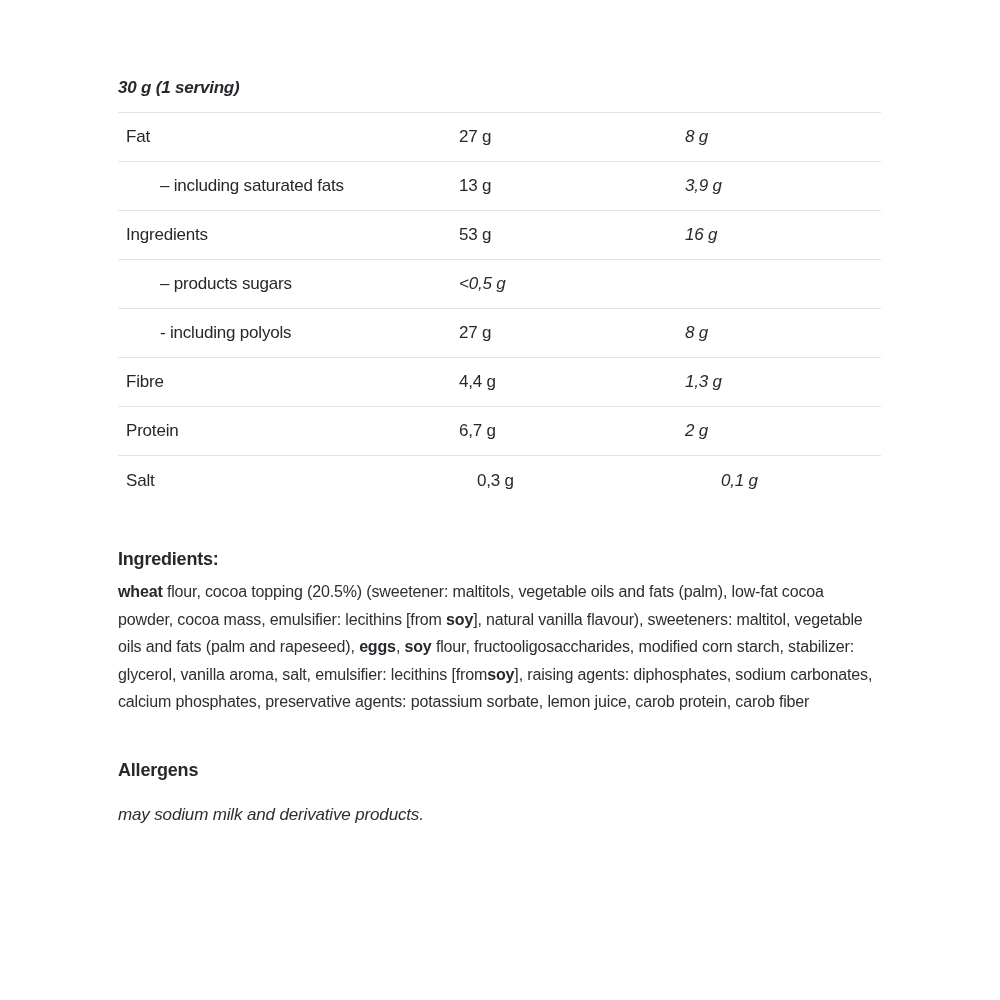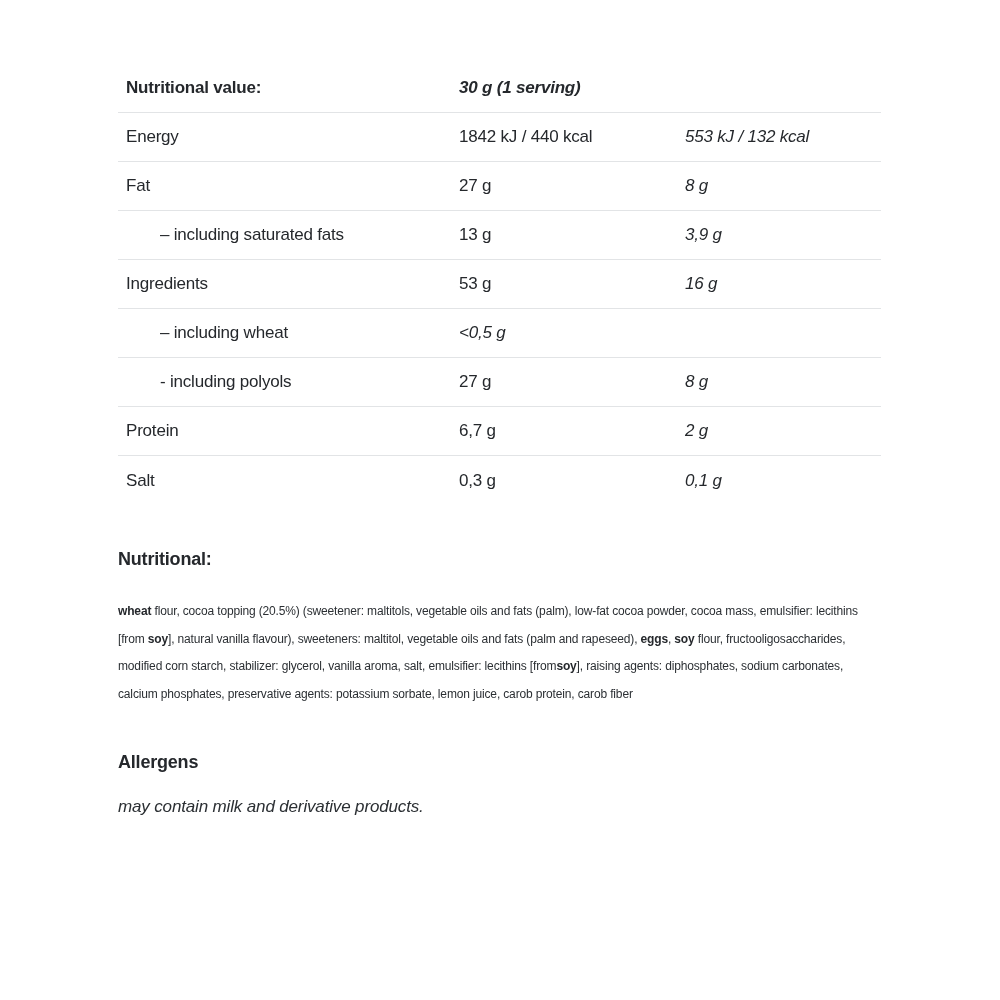--- a/index.html
+++ b/index.html
@@ -26,36 +26,36 @@
   .ntable { width: 100%; }
   .nrow {
     display: flex;
     align-items: center;
     height: 49px;
     border-bottom: 1px solid #e2e4e6;
     font-size: 17px;
     letter-spacing: -0.2px;
   }
   .nrow.header { font-weight: bold; }
-  .nrow.last { border-bottom: none; }
+  .nrow.last { border-bottom: none; gap: 18px; }
   .c1 { flex: 0 0 341px; padding-left: 8px; }
   .c1.indent { padding-left: 42px; }
   .c2 { flex: 0 0 226px; }
   .c3 { flex: 1 1 auto; font-style: italic; }
   
   .section-heading {
     font-size: 18px;
     font-weight: bold;
     letter-spacing: -0.2px;
     margin-top: 44px;
     margin-bottom: 0;
   }
   .body-text {
-    margin-top: 28px;
-    font-size: 12px;
+    margin-top: 8px;
+    font-size: 16px;
     line-height: 27.5px;
     letter-spacing: -0.15px;
     color: #2b2f33;
   }
   .body-text b { color: #25282c; }
   .allergens-note {
     margin-top: 24px;
     font-size: 17px;
     font-style: italic;
     letter-spacing: -0.15px;
@@ -63,66 +63,65 @@
   }
 </style>
 </head>
 <body>
 
 <div class="page">
   <div class="content">
 
     <div class="ntable">
       <div class="nrow header">
-        <div class="c1">Nutritional value:</div>
         <div class="c3">30 g (1 serving)</div>
       </div>
       <div id="nutrition-rows">
-          <div class="nrow">
-            <div class="c1">Energy</div>
-            <div class="c2">1842 kJ / 440 kcal</div>
-            <div class="c3">553 kJ / 132 kcal</div>
-          </div>
           <div class="nrow">
             <div class="c1">Fat</div>
             <div class="c2">27 g</div>
             <div class="c3">8 g</div>
           </div>
           <div class="nrow">
             <div class="c1 indent">– including saturated fats</div>
             <div class="c2">13 g</div>
             <div class="c3">3,9 g</div>
           </div>
           <div class="nrow">
             <div class="c1">Ingredients</div>
             <div class="c2">53 g</div>
             <div class="c3">16 g</div>
           </div>
           <div class="nrow">
-            <div class="c1 indent">– including wheat</div>
+            <div class="c1 indent">– products sugars</div>
             <div class="c3">&lt;0,5 g</div>
           </div>
           <div class="nrow">
             <div class="c1 indent">- including polyols</div>
             <div class="c2">27 g</div>
             <div class="c3">8 g</div>
+          </div>
+          <div class="nrow">
+            <div class="c1">Fibre</div>
+            <div class="c2">4,4 g</div>
+            <div class="c3">1,3 g</div>
           </div>
           <div class="nrow">
             <div class="c1">Protein</div>
             <div class="c2">6,7 g</div>
             <div class="c3">2 g</div>
           </div>
           <div class="nrow last">
             <div class="c1">Salt</div>
             <div class="c2">0,3 g</div>
             <div class="c3">0,1 g</div>
           </div>
         </div>
     </div>
 
-    <h3 class="section-heading">Nutritional:</h3>
+    <h3 class="section-heading">Ingredients:</h3>
     <p class="body-text" id="ingredients-text"><b>wheat</b><span> flour, cocoa topping (20.5%) (sweetener: maltitols, vegetable oils and fats (palm), low-fat cocoa powder, cocoa mass, emulsifier: lecithins [from </span><b>soy</b><span>], natural vanilla flavour), sweeteners: maltitol, vegetable oils and fats (palm and rapeseed), </span><b>eggs</b><span>, </span><b>soy</b><span> flour, fructooligosaccharides, modified corn starch, stabilizer: glycerol, vanilla aroma, salt, emulsifier: lecithins [from</span><b>soy</b><span>], raising agents: diphosphates, sodium carbonates, calcium phosphates, preservative agents: potassium sorbate, lemon juice, carob protein, carob fiber</span></p>
 
     <h3 class="section-heading">Allergens</h3>
-    <p class="allergens-note">may contain milk and derivative products.</p>
+    <p class="allergens-note">may sodium milk and derivative products.</p>
 
   </div>
 </div>
 
 </body></html>

